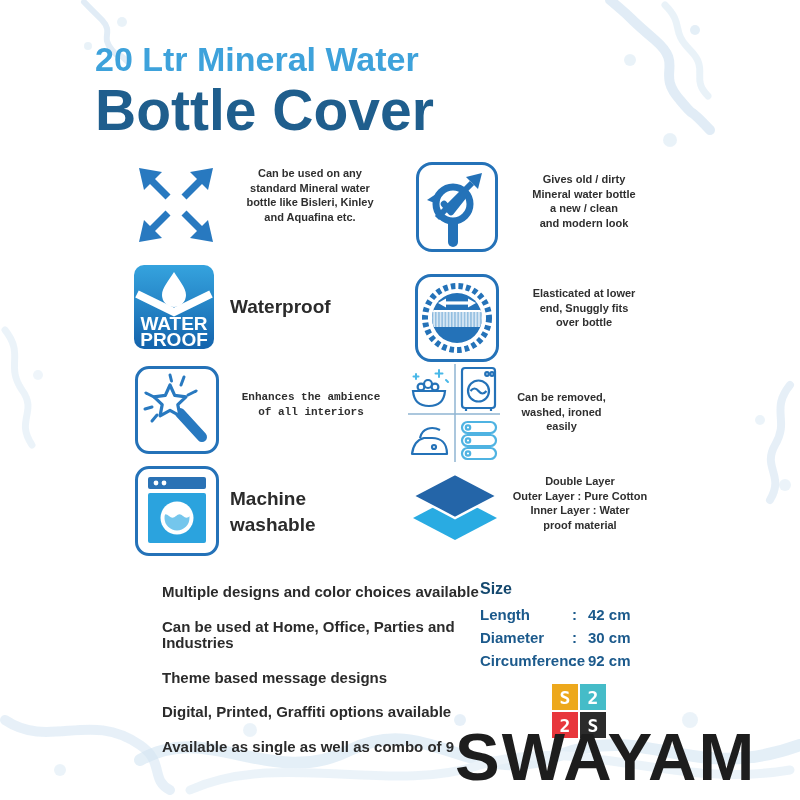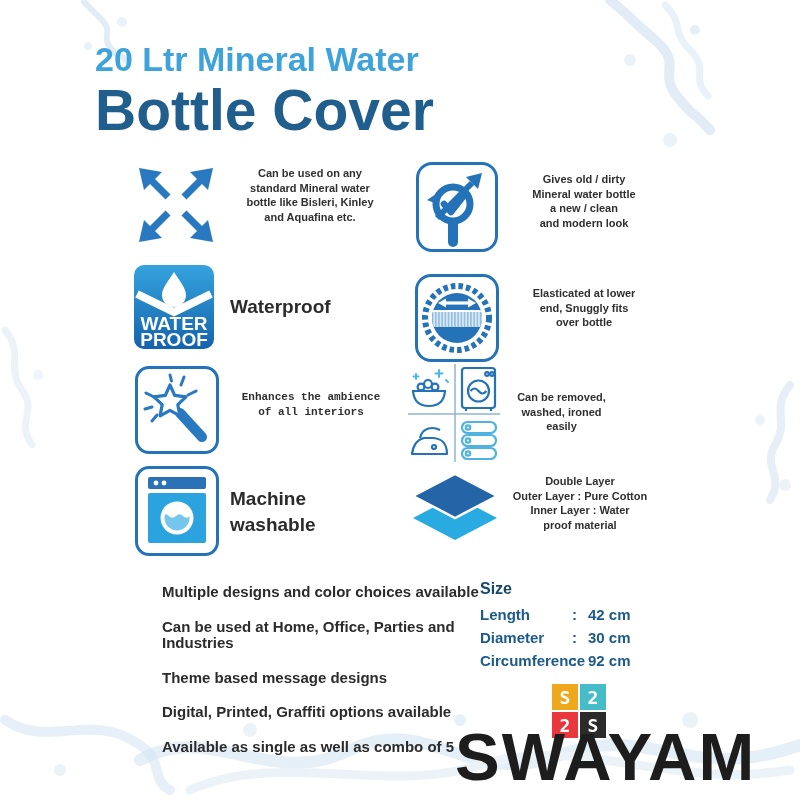--- a/index.html
+++ b/index.html
@@ -263,21 +263,21 @@
   <div class="abs feat-text pre" style="left:484px;top:474px;width:192px;">Double Layer
 Outer Layer :  Pure Cotton
 Inner Layer  :  Water
 proof material</div>
 
   <div class="abs bullets">
     <p>Multiple designs  and color choices available</p>
     <p>Can be used at Home, Office, Parties and Industries</p>
     <p>Theme based message designs</p>
     <p>Digital, Printed, Graffiti options available</p>
-    <p>Available as  single as well as  combo of 5</p>
+    <p>Available as  single as well as  combo of 9</p>
   </div>
 
   <div class="abs sizes">
     <div class="sz-head">Size</div>
     <div class="sz-row">
       <span class="sz-label">Length</span>
       <span class="sz-colon">:</span>
       <span class="sz-value">42 cm</span>
     </div>
     <div class="sz-row">

